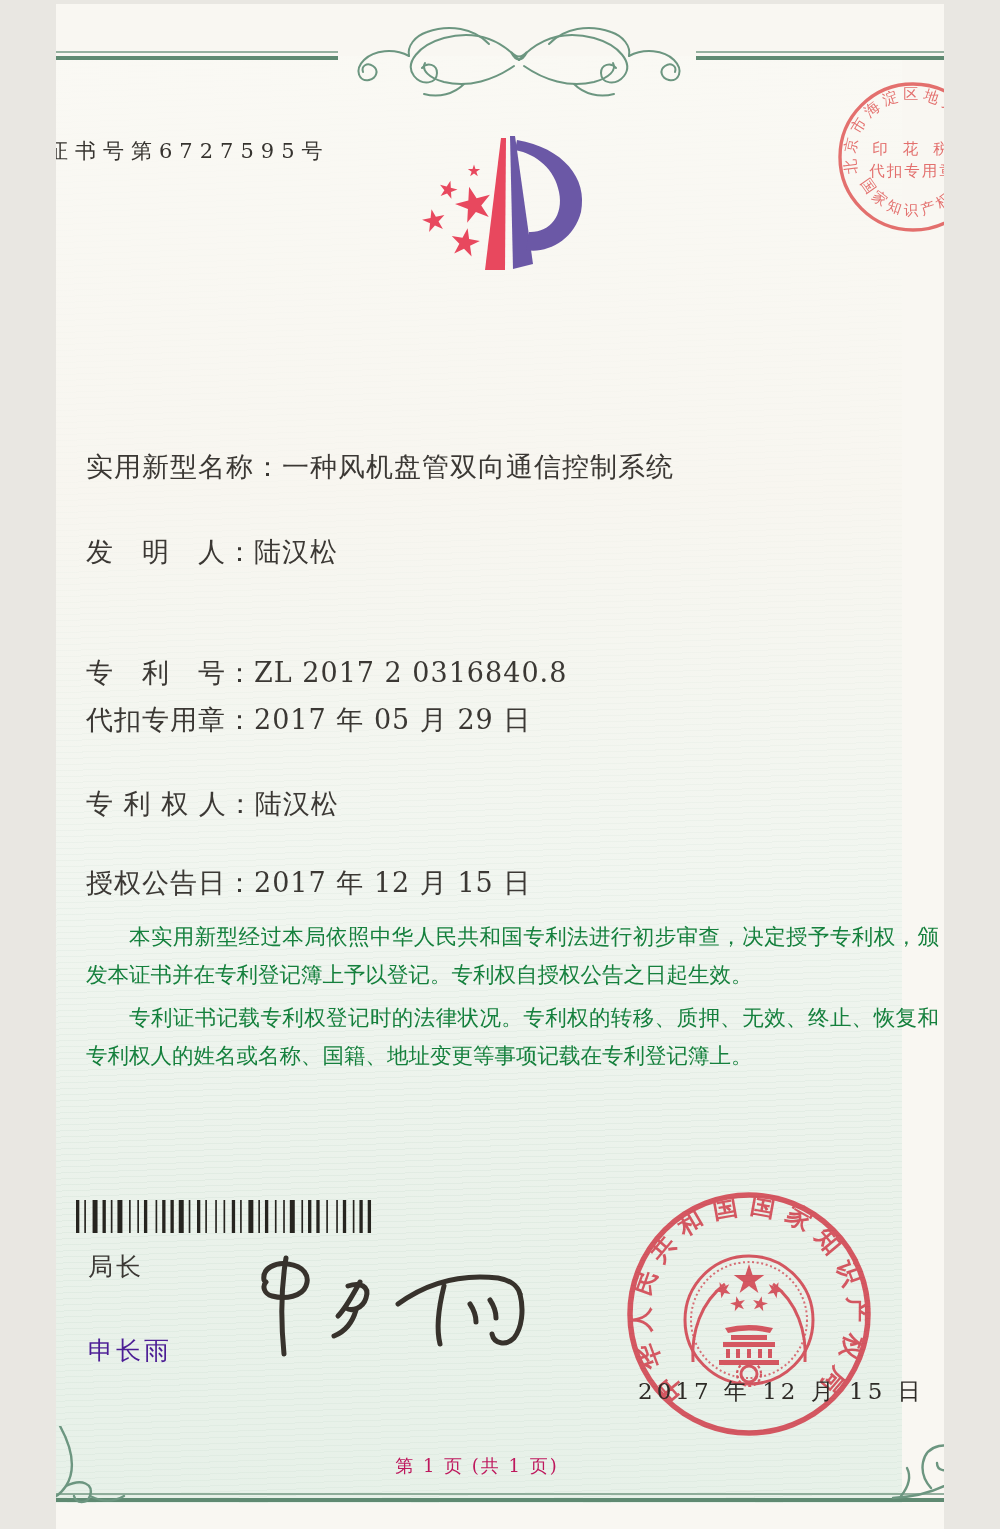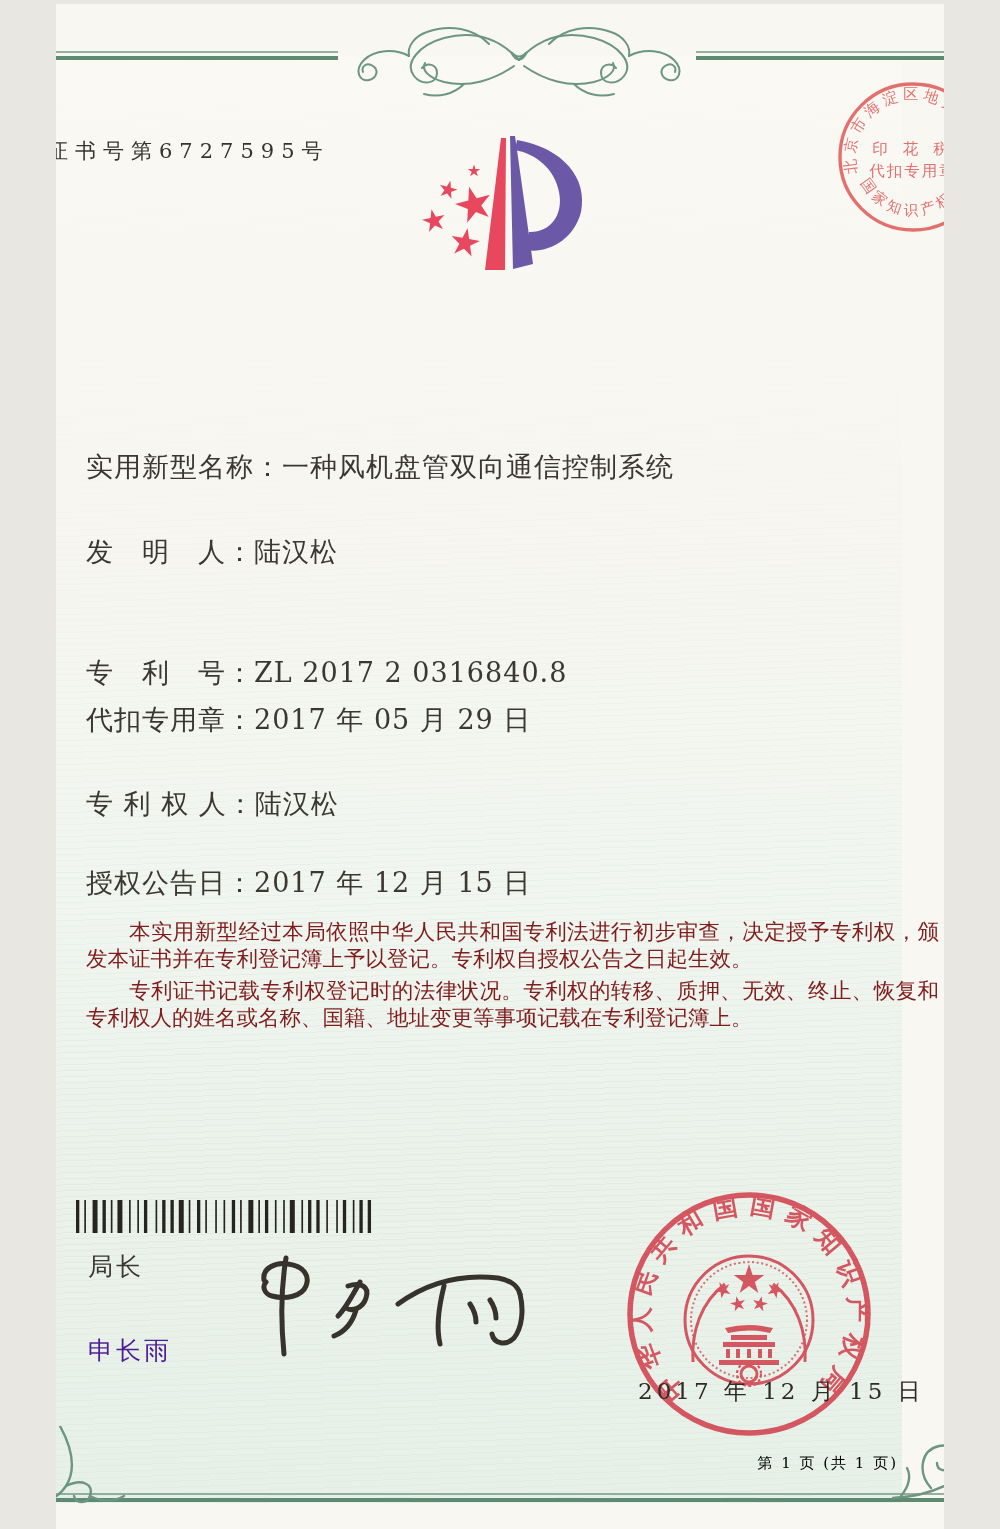--- a/index.html
+++ b/index.html
@@ -29,35 +29,35 @@
   .logo{position:absolute;left:330px;top:126px;width:250px;height:178px;}
   .tax-stamp{position:absolute;left:768px;top:64px;width:178px;height:178px;
     mix-blend-mode:multiply;opacity:.88;color:var(--stamp-red);}
   .title{
     position:absolute;left:0;top:294px;width:846px;margin:0;text-align:center;
     font-size:57px;font-weight:bold;letter-spacing:3px;color:#3f3b3d;
   }
   .field{position:absolute;left:30px;font-size:27px;letter-spacing:1px;white-space:nowrap;color:#3b3834;}
   .paras{position:absolute;left:30px;top:914px;width:853px;}
   .paras p{
-    margin:0 0 5px 0;font-size:21.5px;line-height:27px;text-align:justify;
-    text-indent:2em;color:#7f1d1d;
+    margin:0 0 5px 0;font-size:21.5px;line-height:38px;text-align:justify;
+    text-indent:2em;color:#15803d;
   }
   .barcode{position:absolute;left:20px;top:1196px;width:300px;height:33px;}
   .director-title{position:absolute;left:32px;top:1246px;font-size:25px;letter-spacing:3px;
     font-family:"DejaVu Sans","Liberation Sans",sans-serif;color:#3b3834;}
   .director-name{position:absolute;left:32px;top:1330px;font-size:25px;letter-spacing:3px;
     font-family:"DejaVu Sans","Liberation Sans",sans-serif;color:#4c1d95;}
   .signature{position:absolute;left:192px;top:1248px;width:290px;height:112px;color:#37322c;}
   .seal{position:absolute;left:563px;top:1180px;width:260px;height:260px;
     mix-blend-mode:multiply;opacity:.93;color:var(--seal-red);}
   .seal-date{position:absolute;left:582px;top:1372px;font-size:23px;letter-spacing:4px;
     color:#2e2b27;z-index:5;white-space:nowrap;}
-  .footer{position:absolute;left:0;top:1450px;width:842px;text-align:right;
-    font-size:15px;letter-spacing:2px;color:#000000;}
+  .footer{position:absolute;left:0;top:1450px;width:842px;text-align:center;
+    font-size:18px;letter-spacing:2px;color:#be185d;}
   .ornament{position:absolute;color:#6c9680;}
   svg text{font-family:"DejaVu Serif","Liberation Serif",serif;}
 </style>
 </head>
 <body>
 
 <div class="page">
 
   <div class="cert-bg"></div>
 

